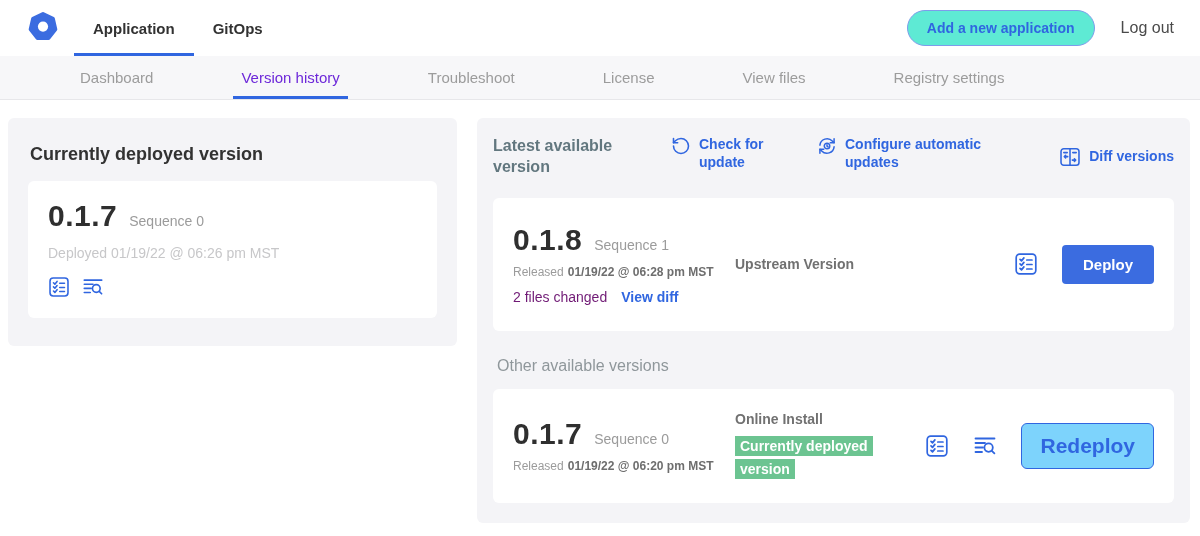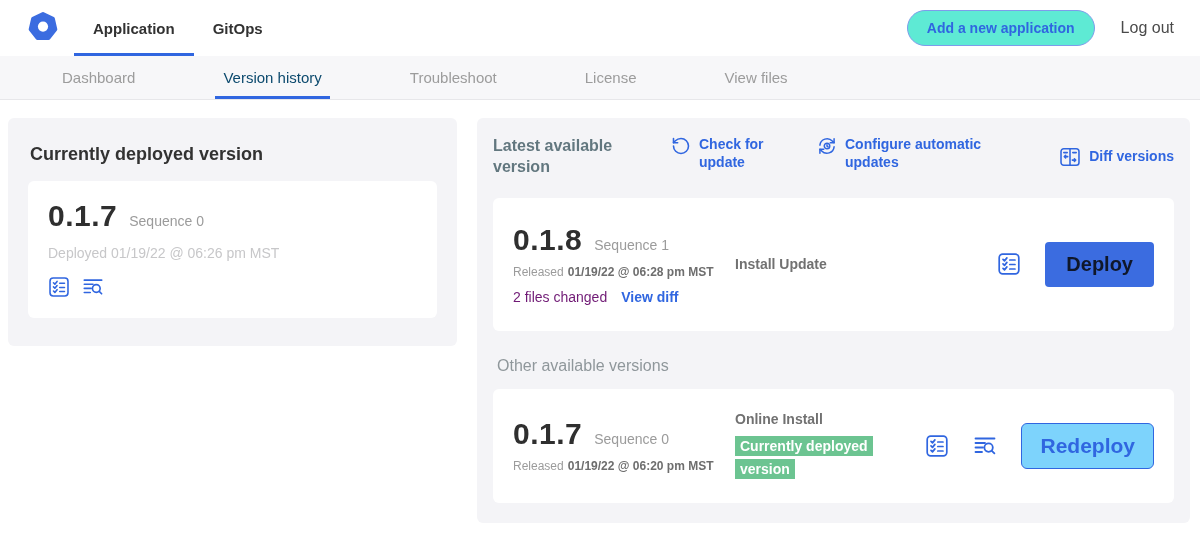--- a/index.html
+++ b/index.html
@@ -20,24 +20,24 @@
   .app-tab{display:flex;align-items:center;padding:0 19px;font-size:15px;
     font-weight:600;color:#323232;cursor:pointer;}
   .app-tab.active{box-shadow:inset 0 -3px 0 var(--accent);}
   .header-right{margin-left:auto;display:flex;align-items:center;padding-right:26px;}
   .pill-btn{border:1px solid #7e9ceb;border-radius:18px;background:#5eead4;
     color:var(--accent);font-size:14px;font-weight:700;padding:9px 19px;cursor:pointer;
     font-family:inherit;}
   .logout{margin-left:26px;font-size:16px;color:#4a4a4a;cursor:pointer;}
   
   .subnav{height:44px;background:#f7f7f9;border-bottom:1px solid #e7e7ea;
-    display:flex;align-items:stretch;padding-left:54px;}
+    display:flex;align-items:stretch;padding-left:72px;}
   .subnav-item{display:flex;align-items:center;padding:0 8px;margin-right:72px;
     font-size:15px;color:#9c9c9c;cursor:pointer;white-space:nowrap;}
-  .subnav-item.active{color:#0c4a6e;box-shadow:inset 0 -3px 0 var(--accent);}
+  .subnav-item.active{color:#6d28d9;box-shadow:inset 0 -3px 0 var(--accent);}
   
   .main{display:flex;gap:20px;padding:18px 10px 0 8px;align-items:flex-start;}
   .panel{background:#f4f4f7;border-radius:6px;}
   .left-panel{width:449px;padding:20px 20px 28px;}
   .left-panel h2{font-size:18px;font-weight:700;margin:6px 0 16px 2px;color:#323232;}
   .card{background:#fff;border-radius:6px;}
   .deployed-card{padding:18px 20px 20px;}
   .ver-row{display:flex;align-items:baseline;gap:12px;}
   .ver-num{font-size:30px;font-weight:700;color:#2f2f2f;letter-spacing:.5px;}
   .seq{font-size:14px;color:#9b9b9b;}
@@ -59,22 +59,22 @@
   .version-card{margin-top:20px;padding:16px 20px;display:flex;align-items:center;min-height:133px;}
   .vc-left{width:212px;flex-shrink:0;}
   .released{margin-top:7px;font-size:12px;color:#9b9b9b;line-height:1.4;}
   .released .date{color:#6e6e6e;font-weight:700;}
   .released .pre{margin-right:4px;}
   .files-row{margin-top:9px;display:flex;gap:14px;font-size:14px;}
   .files-changed{color:#701a75;}
   .link{color:var(--accent);font-weight:600;cursor:pointer;}
   .vc-mid{flex:1;margin-left:10px;font-size:14px;font-weight:600;color:#717171;}
   .vc-actions{display:flex;align-items:center;gap:24px;flex-shrink:0;}
-  .primary-btn{background:var(--button);color:#0f172a;border:none;border-radius:4px;
-    font-size:20px;font-weight:700;padding:11px 21px;cursor:pointer;font-family:inherit;}
+  .primary-btn{background:var(--button);color:#ffffff;border:none;border-radius:4px;
+    font-size:15px;font-weight:700;padding:11px 21px;cursor:pointer;font-family:inherit;}
   .outline-btn{background:#7dd3fc;color:var(--accent);border:1px solid var(--accent);
     border-radius:6px;font-size:21px;font-weight:700;padding:10px 18px;cursor:pointer;font-family:inherit;}
   .other-title{margin:26px 0 0 4px;font-size:16px;color:#8f979b;}
   .version-card.other{margin-top:14px;min-height:114px;}
   .badge-wrap{margin-top:8px;width:152px;line-height:1.6;}
   .badge{display:inline;background:var(--badge-green);color:#fff;font-size:14px;
     font-weight:600;padding:2px 5px;-webkit-box-decoration-break:clone;box-decoration-break:clone;}
   svg{display:block;}
 </style>
 </head>
@@ -98,20 +98,21 @@
     <span class="logout">Log out</span>
   </div>
 </div>
 
 <div class="subnav">
   <div class="subnav-item">Dashboard</div>
   <div class="subnav-item active">Version history</div>
   <div class="subnav-item">Troubleshoot</div>
   <div class="subnav-item">License</div>
   <div class="subnav-item">View files</div>
+  <div class="subnav-item">Registry settings</div>
 </div>
 
 <div class="main">
 
   <div class="panel left-panel">
     <h2>Currently deployed version</h2>
     <div class="card deployed-card">
       <div class="ver-row">
         <span class="ver-num">0.1.7</span>
         <span class="seq">Sequence 0</span>
@@ -198,21 +199,21 @@
           <span class="seq">Sequence 1</span>
         </div>
         <div class="released">
           <span class="pre">Released</span><span class="date">01/19/22 @ 06:28 pm MST</span>
         </div>
         <div class="files-row">
           <span class="files-changed">2 files changed</span>
           <span class="link">View diff</span>
         </div>
       </div>
-      <div class="vc-mid">Install Update</div>
+      <div class="vc-mid">Upstream Version</div>
       <div class="vc-actions">
         <button class="icon-btn">
           <span>
             <svg viewBox="0 0 24 24" width="24" height="24" fill="none" stroke="currentColor" stroke-width="1.7" stroke-linecap="round" stroke-linejoin="round">
               <rect x="2.2" y="2.2" width="19.6" height="19.6" rx="3.5"></rect>
               <path d="M6 7.4l1.5 1.5 2.4-3"></path>
                 <line x1="12.8" y1="8" x2="18" y2="8"></line>
               <path d="M6 11.9l1.5 1.5 2.4-3"></path>
                 <line x1="12.8" y1="12.5" x2="18" y2="12.5"></line>
               <path d="M6 16.4l1.5 1.5 2.4-3"></path>

